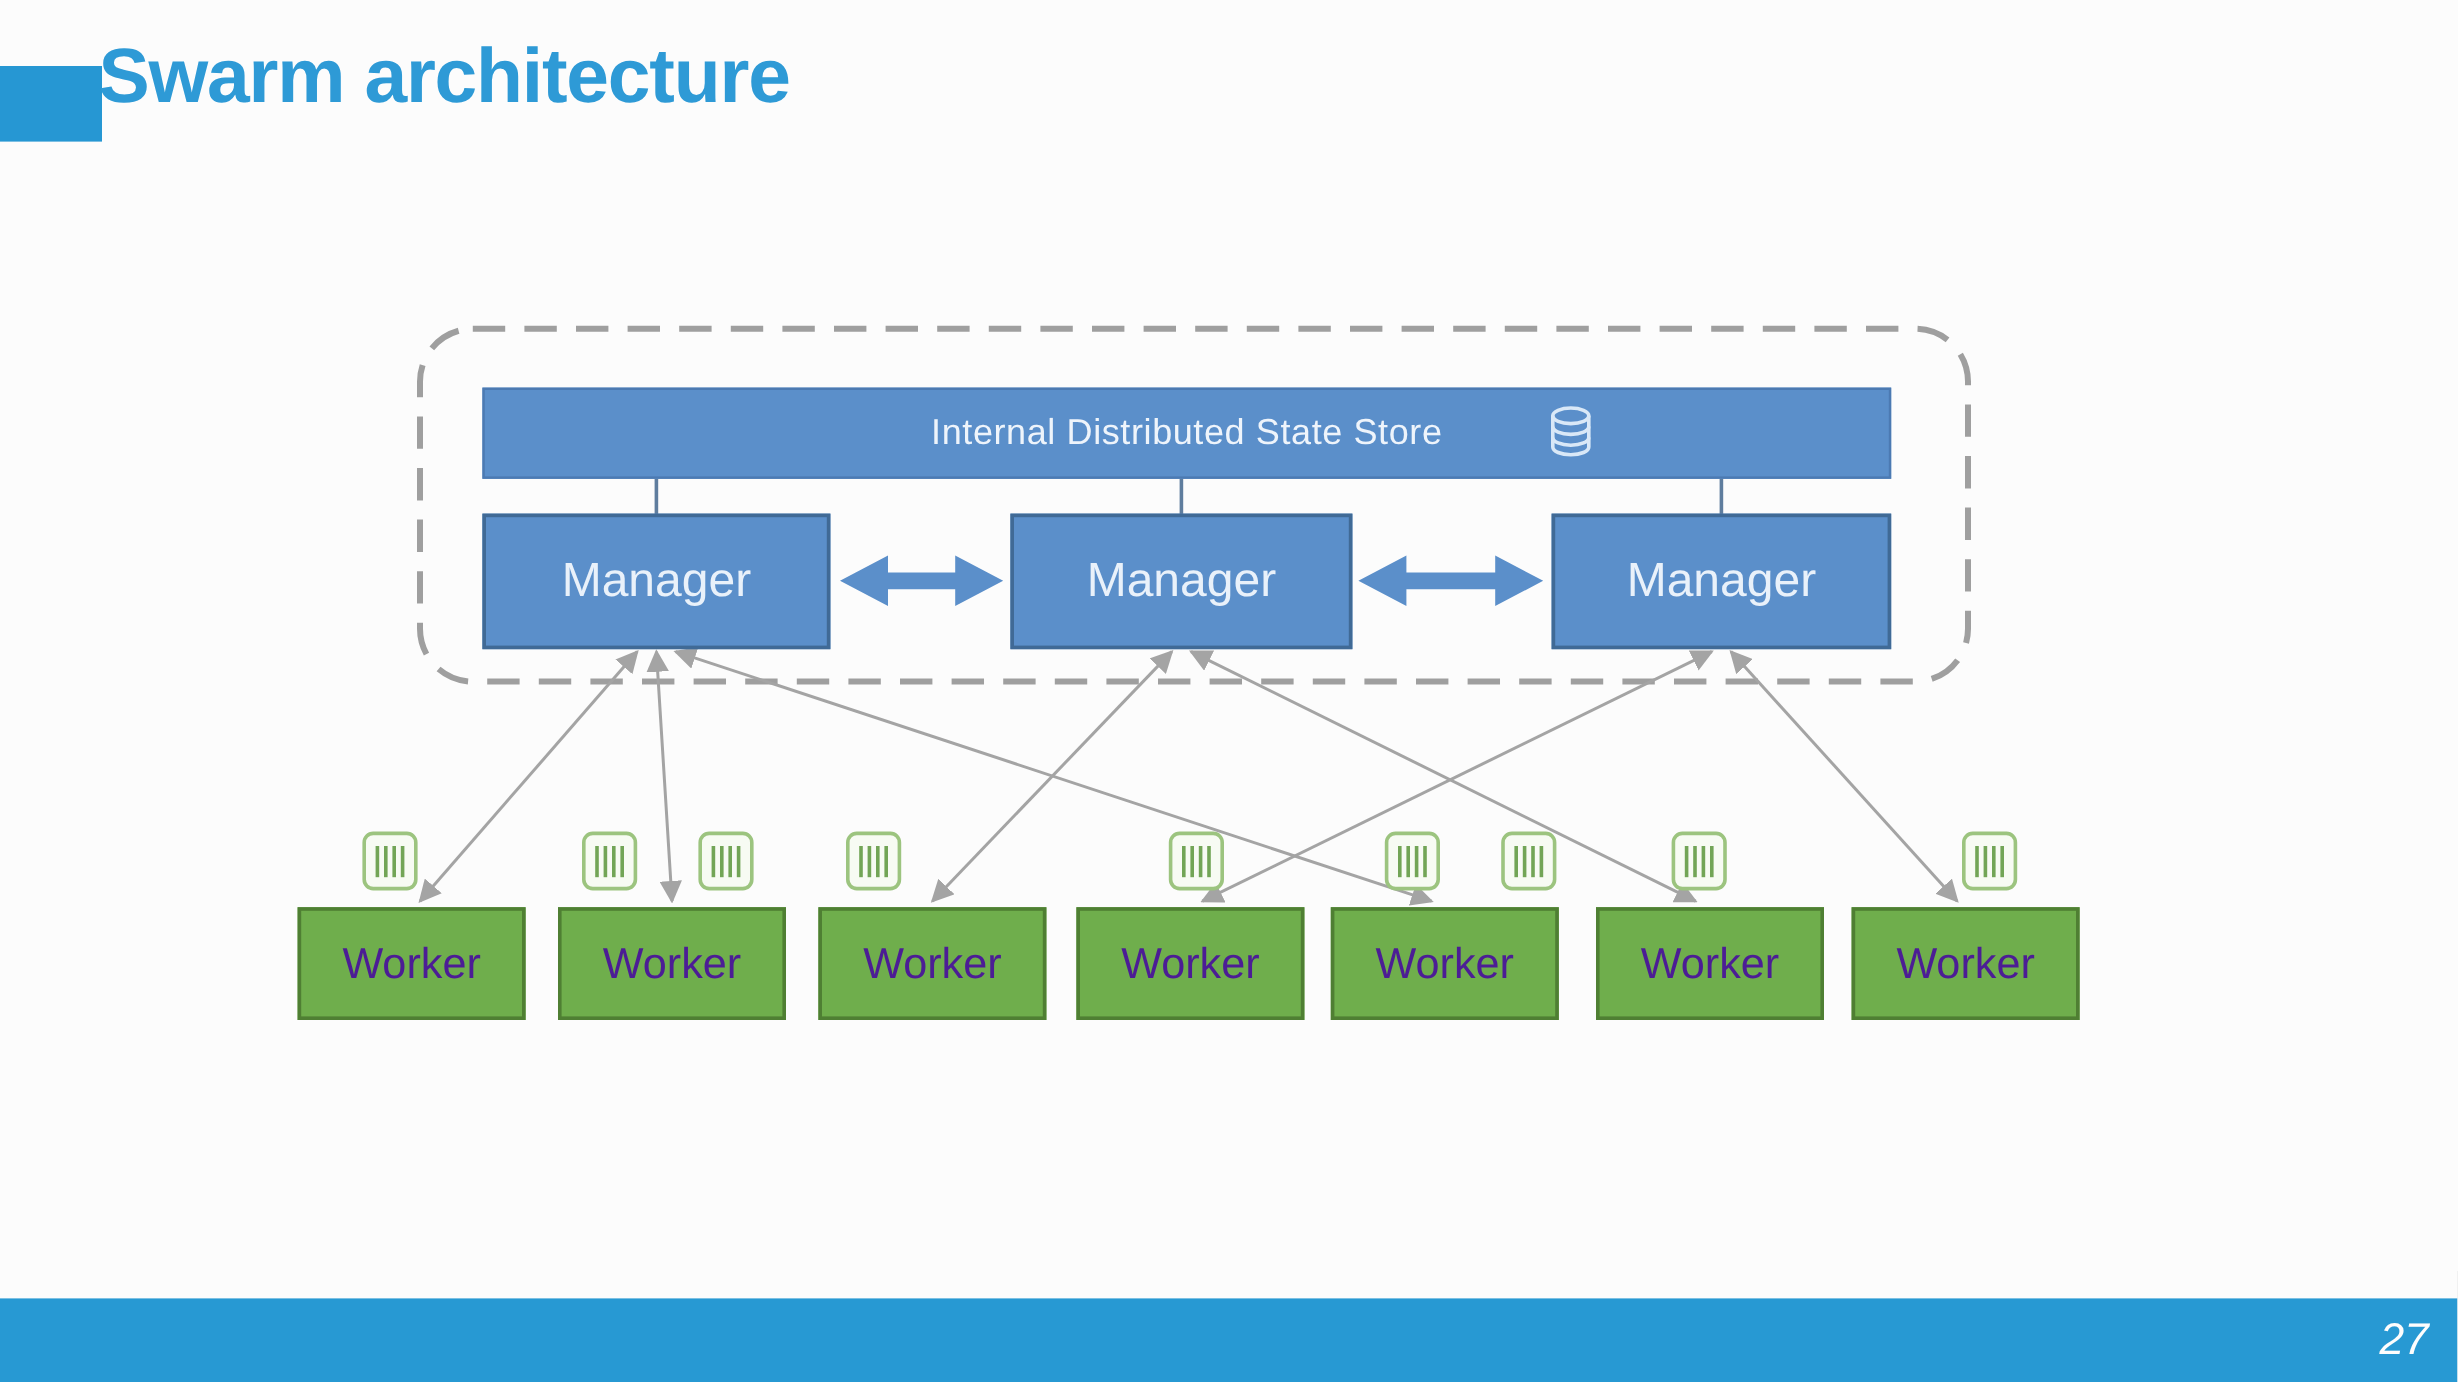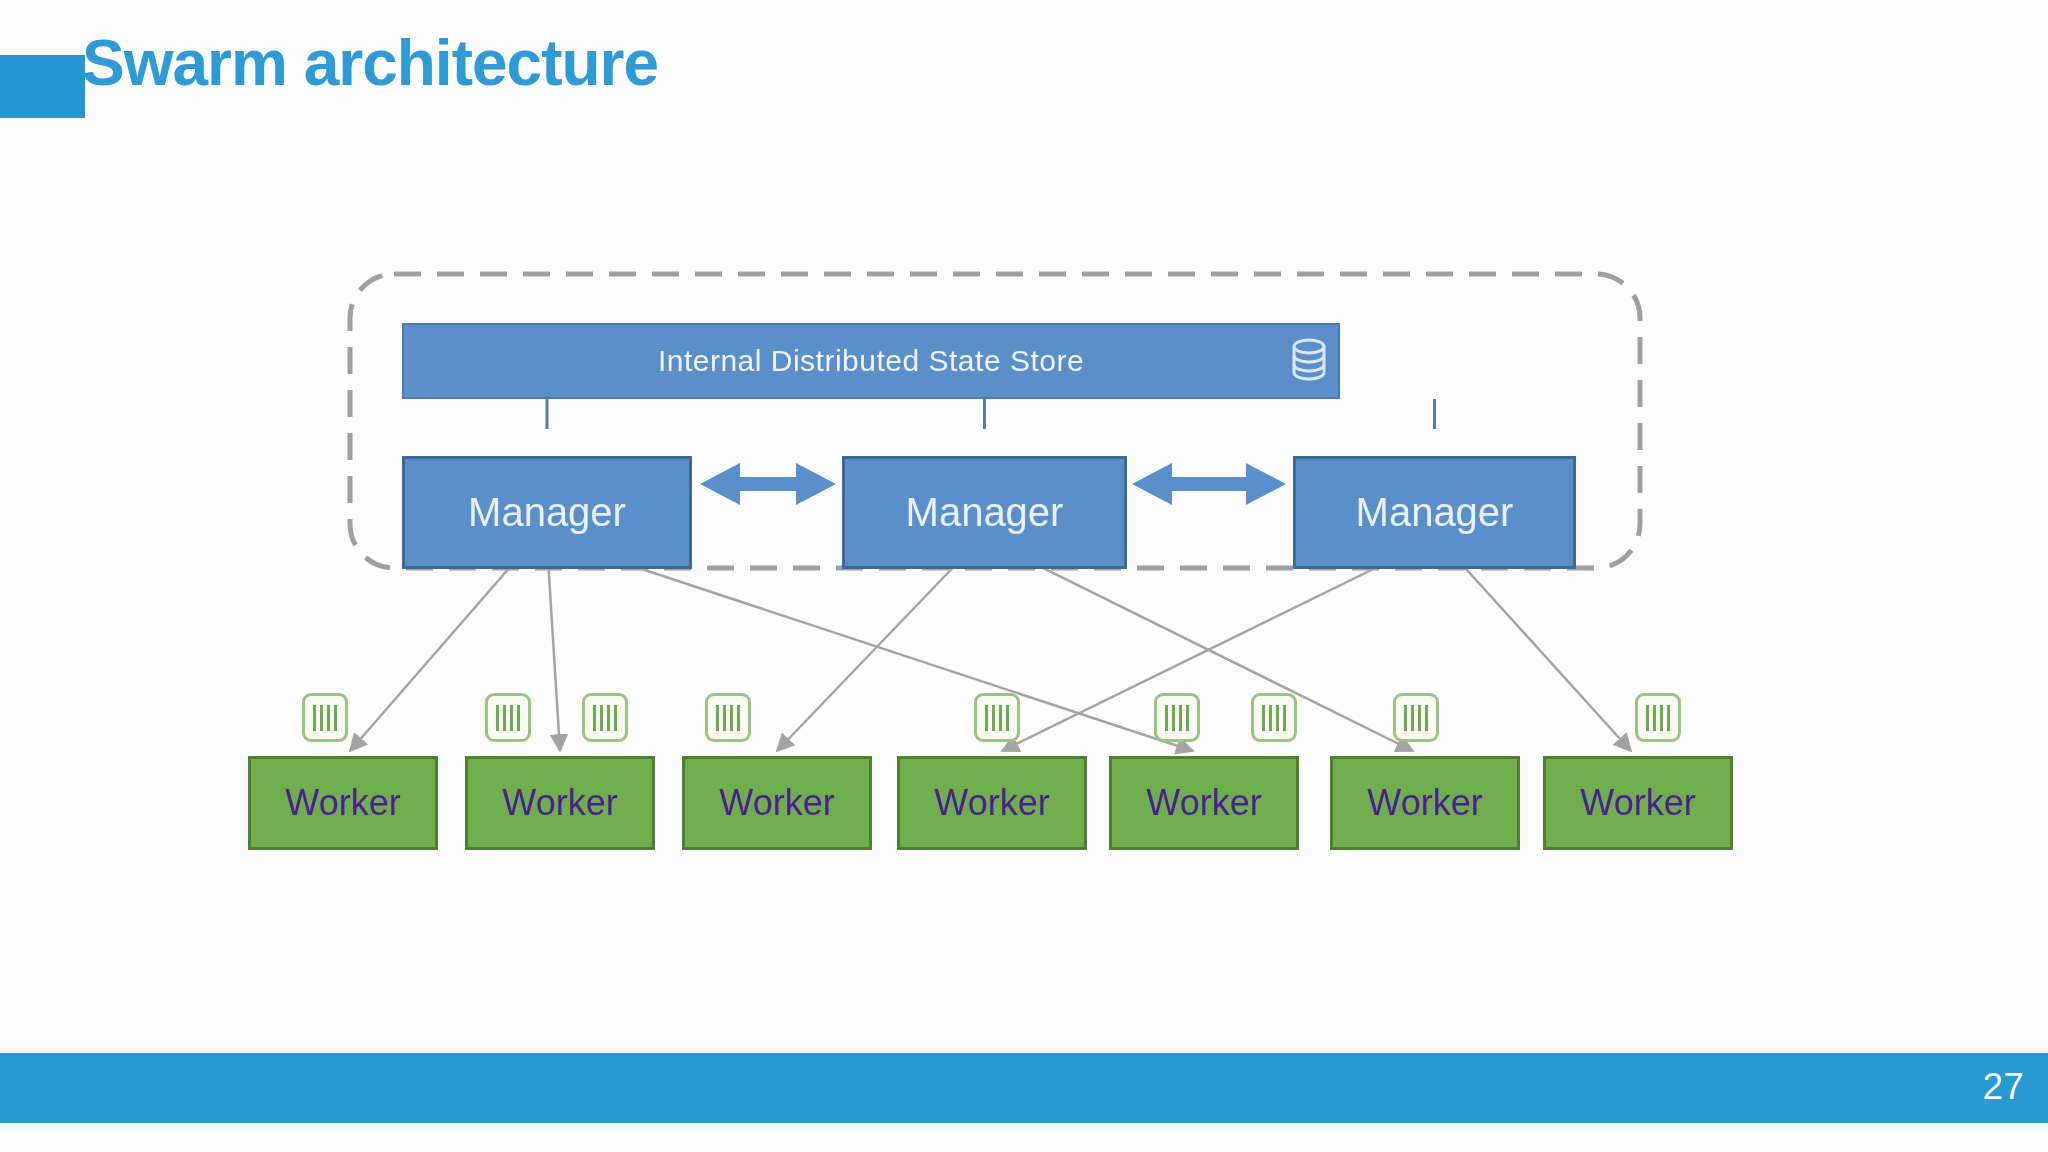--- a/index.html
+++ b/index.html
@@ -22,45 +22,45 @@
   .slide-title{
     position:absolute;left:82px;top:26px;margin:0;
     font-size:64px;font-weight:bold;color:var(--title-blue);letter-spacing:-1px;
   }
   #edges-svg{position:absolute;left:0;top:0;width:2048px;height:1152px;}
   .group-label{
     position:absolute;top:281px;left:1160px;width:400px;text-align:right;
     font-size:29px;font-weight:600;color:#333;
   }
   .state-store{
-    position:absolute;left:402px;top:323px;width:938px;height:76px;
+    position:absolute;left:402px;top:323px;width:1174px;height:76px;
     background:var(--node-blue);border:2px solid #4c7ab2;box-sizing:border-box;
     display:flex;align-items:center;justify-content:center;
   }
   .state-store-label{font-size:30px;color:#eef4fb;letter-spacing:.5px;}
   .db-icon{position:absolute;left:884px;top:12px;width:42px;height:50px;}
   .manager{
     position:absolute;top:428px;height:113px;background:var(--node-blue);
     border:3px solid var(--node-blue-border);box-sizing:border-box;
     display:flex;align-items:center;justify-content:center;
-    color:#e9f1fa;font-size:40px;margin-top:28px;
+    color:#e9f1fa;font-size:40px;
   }
   .worker{
     position:absolute;top:756px;height:94px;width:190px;background:var(--worker-green);
     border:3px solid var(--worker-green-border);box-sizing:border-box;
     display:flex;align-items:center;justify-content:center;
     color:#4c1d95;font-size:36px;
   }
   .cicon{
     position:absolute;top:693px;width:46px;height:49px;
     border:3px solid #9cc47f;border-radius:9px;background:#f7fbf3;box-sizing:border-box;
     display:flex;align-items:center;justify-content:center;gap:4px;
   }
   .cicon i{display:block;width:3px;height:26px;background:#72a556;}
-  .footer{position:absolute;left:0;top:1053px;width:2048px;height:70px;background:var(--footer-blue);}
+  .footer{position:absolute;left:0;top:1082px;width:2048px;height:70px;background:var(--footer-blue);font-style:italic;}
   .page-num{
     position:absolute;right:24px;top:50%;transform:translateY(-52%);
     font-size:37px;color:#fdfdfd;
   }
 </style>
 </head>
 <body>
 
 <div class="slide">
 

